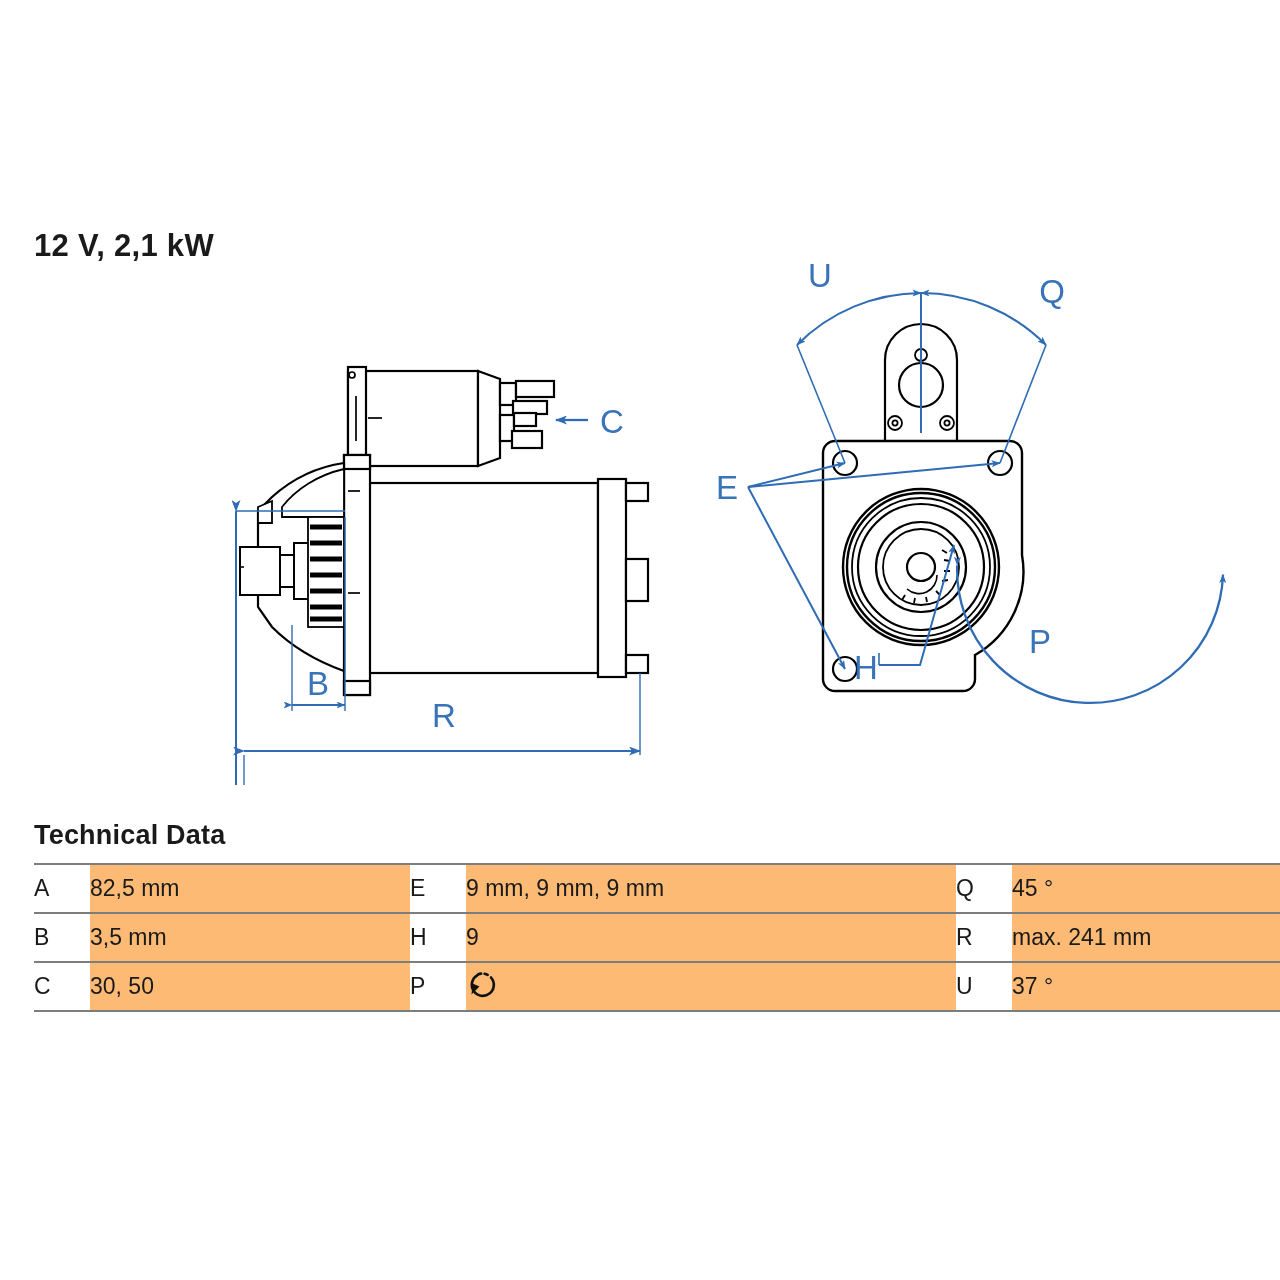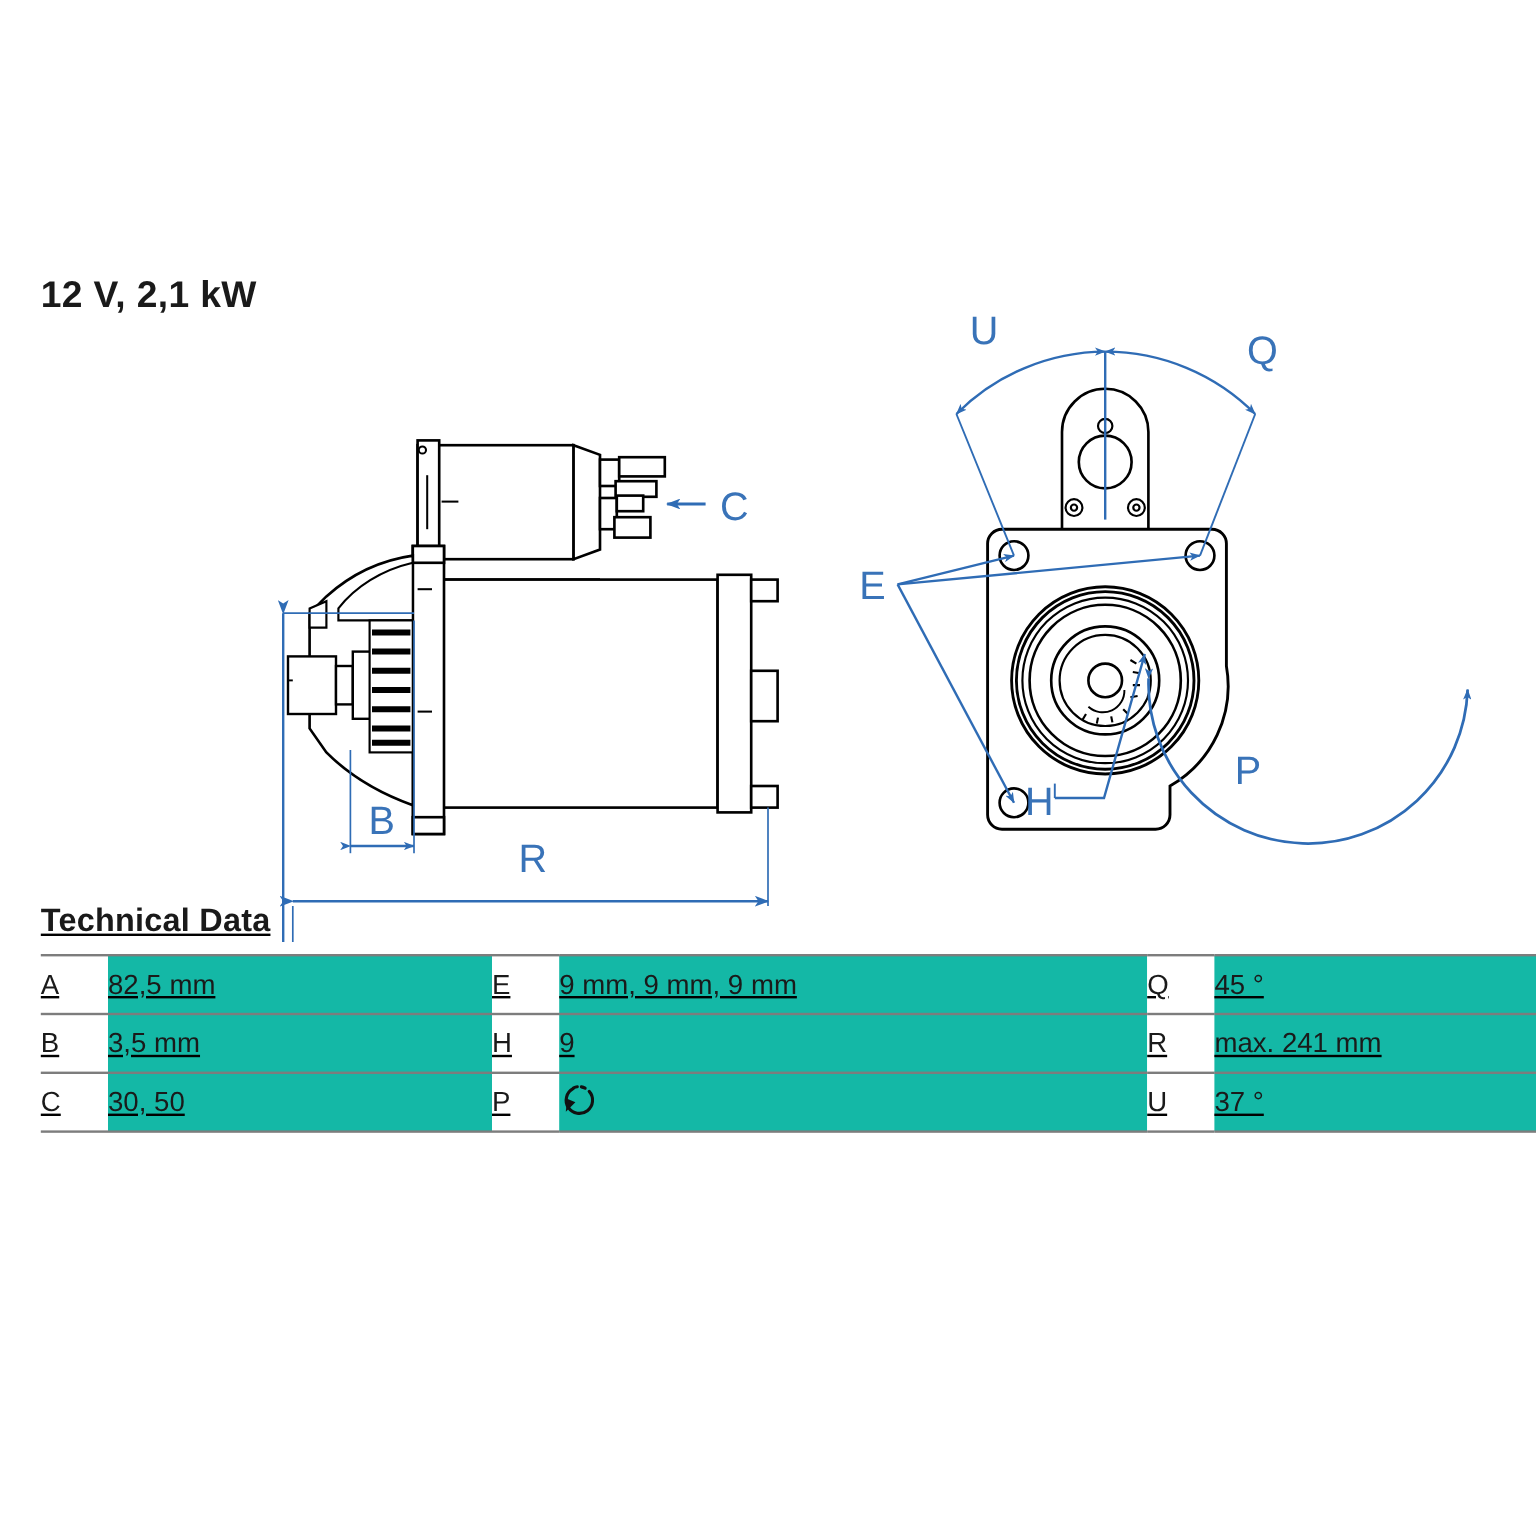--- a/index.html
+++ b/index.html
@@ -33,23 +33,22 @@
   #drawing-area {
     position: absolute;
     left: 0; top: 255px;
     width: 1280px; height: 530px;
   }
   #drawing-area svg { display: block; }
 
   
   #tech-section {
     position: absolute;
-    left: 34px; top: 752px;
+    left: 34px; top: 820px;
     width: 1212px;
-    text-decoration: underline;
   }
   #tech-heading {
     font-size: 27px;
     font-weight: 700;
     color: #1a1a1a;
     margin: 0 0 12px 0;
     letter-spacing: 0.2px;
   }
   table#tech-table {
     border-collapse: collapse;
@@ -65,21 +64,21 @@
     padding: 0;
     line-height: 1;
   }
   table#tech-table tr:last-child td { border-bottom: 2px solid #7d7d7d; }
   td.key {
     background: #ffffff;
     width: 56px;
     padding-left: 14px;
   }
   td.val {
-    background: #14b8a6;
+    background: #fdba74;
     padding-left: 16px;
   }
   td.val.col1 { width: 320px; }
   td.val.col2 { width: 490px; }
   td.val.col3 { width: 290px; }
 
   .rot-icon { display: inline-block; vertical-align: middle; }
 </style>
 </head>
 <body>

